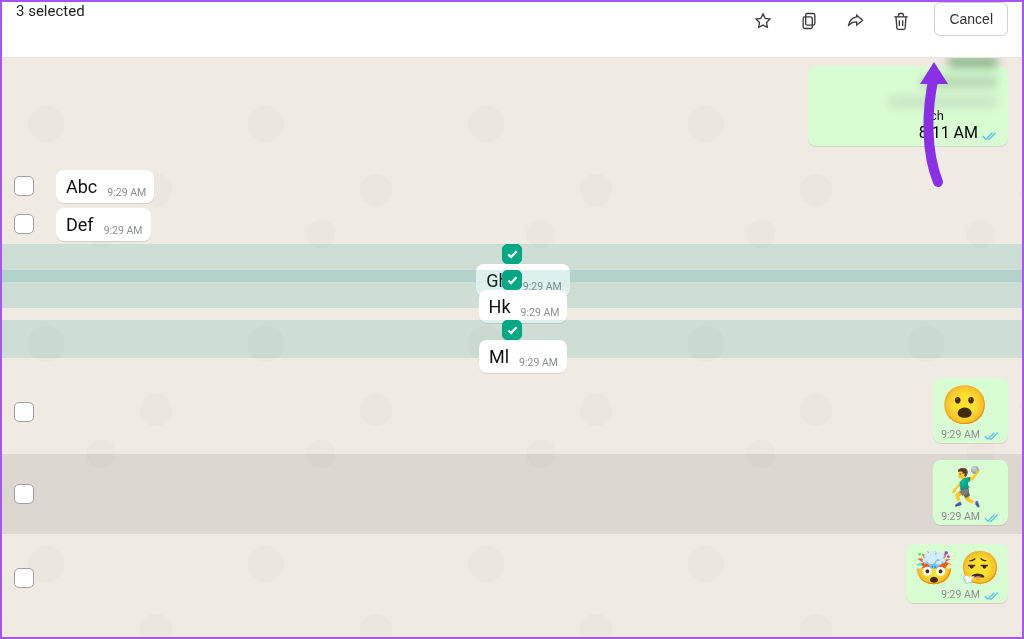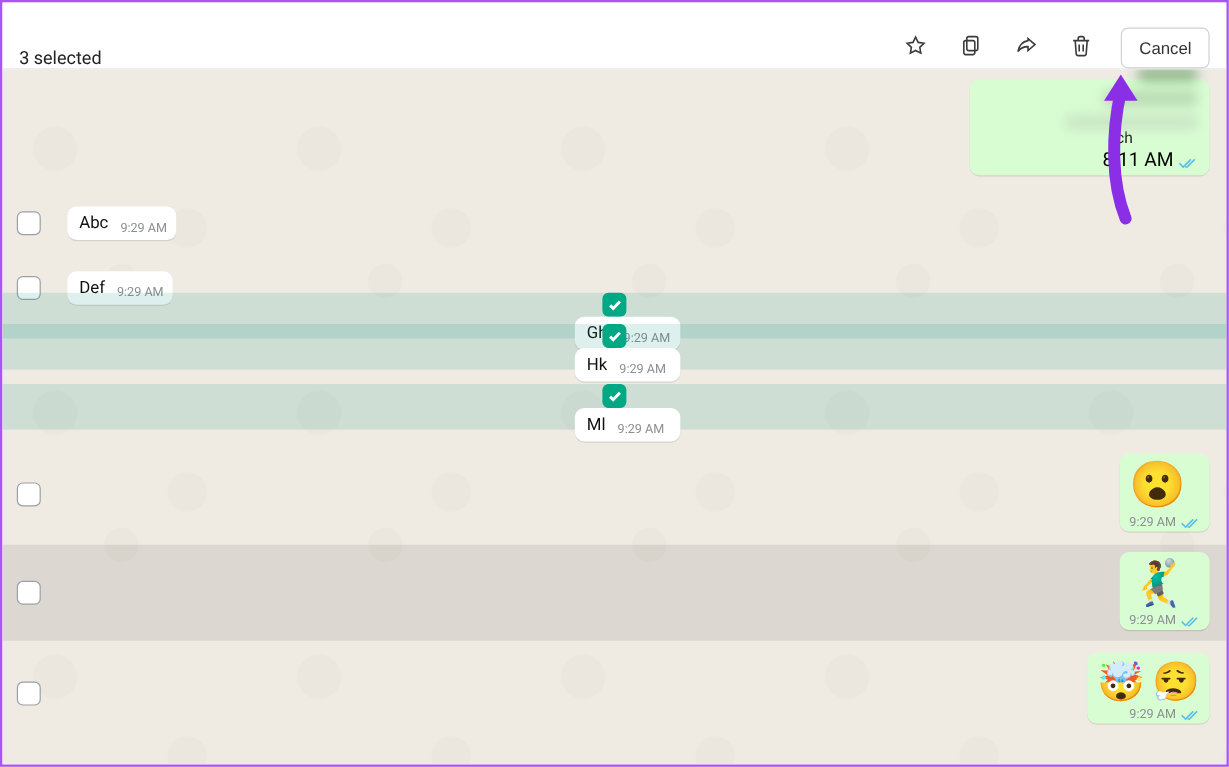--- a/index.html
+++ b/index.html
@@ -6,21 +6,21 @@
   html, body { width: 1024px; height: 639px; overflow: hidden; font-family: -apple-system, "Segoe UI", Roboto, Arial, sans-serif; }
   body {
     border: 2px solid #a855f7;
     position: relative;
   }
   .topbar {
     height: 56px;
     background: #fff;
     border-bottom: 1px solid #e5e5e5;
     display: flex;
-    align-items: flex-end;
+    align-items: flex-start;
     padding: 0 14px;
     gap: 8px;
   }
   .sel-count { font-size: 15px; color: #222; flex: 0 0 auto; }
   .spacer { flex: 1 1 auto; }
   .icon-btn {
     width: 38px; height: 38px; border-radius: 6px;
     display: flex; align-items: center; justify-content: center;
     cursor: pointer; color: #3b3b3b;
   }
@@ -63,21 +63,21 @@
     display: flex; align-items: center; justify-content: center;
     flex: 0 0 auto; cursor: pointer;
   }
   .checkbox.checked { background: #00a884; border-color: #00a884; }
   .checkbox.checked svg { width: 13px; height: 13px; stroke: #fff; stroke-width: 3; fill: none; }
   .bubble-in {
     background: #fff; border-radius: 8px; box-shadow: 0 1px 0.5px rgba(0,0,0,0.1);
     padding: 6px 8px 6px 10px; margin-left: 22px; display: inline-flex; align-items: flex-end; gap: 10px;
     min-width: 88px;
   }
-  .bubble-in .txt { font-size: 14px; color: #111; text-align: center; }
+  .bubble-in .txt { font-size: 18px; color: #111; text-align: center; }
   .bubble-in .time, .bubble-out .time { font-size: 10.5px; color: #8a8d91; position: relative; top: 2px; }
   .bubble-out {
     position: absolute;
     right: 14px;
     background: #d9fdd3;
     border-radius: 8px;
     box-shadow: 0 1px 0.5px rgba(0,0,0,0.1);
     padding: 8px 8px 4px 8px;
   }
   .bubble-out .meta { display: flex; justify-content: flex-end; align-items: center; gap: 4px; margin-top: 2px; }
@@ -165,21 +165,21 @@
     </div>
   </div>
 
   <div class="row" style="top:110px;height:36px">
     <div class="checkbox"></div>
     <div class="bubble-in">
       <span class="txt">Abc</span>
       <span class="time">9:29 AM</span>
     </div>
   </div>
-  <div class="row" style="top:164px;height:36px">
+  <div class="row" style="top:148px;height:36px">
     <div class="checkbox"></div>
     <div class="bubble-in">
       <span class="txt">Def</span>
       <span class="time">9:29 AM</span>
     </div>
   </div>
   <div class="row selected-bg" style="top:186px;height:38px">
     <div class="checkbox checked">
         <svg viewBox="0 0 16 16">
           <path d="M3 8l3.2 3.2L13 4"></path>

